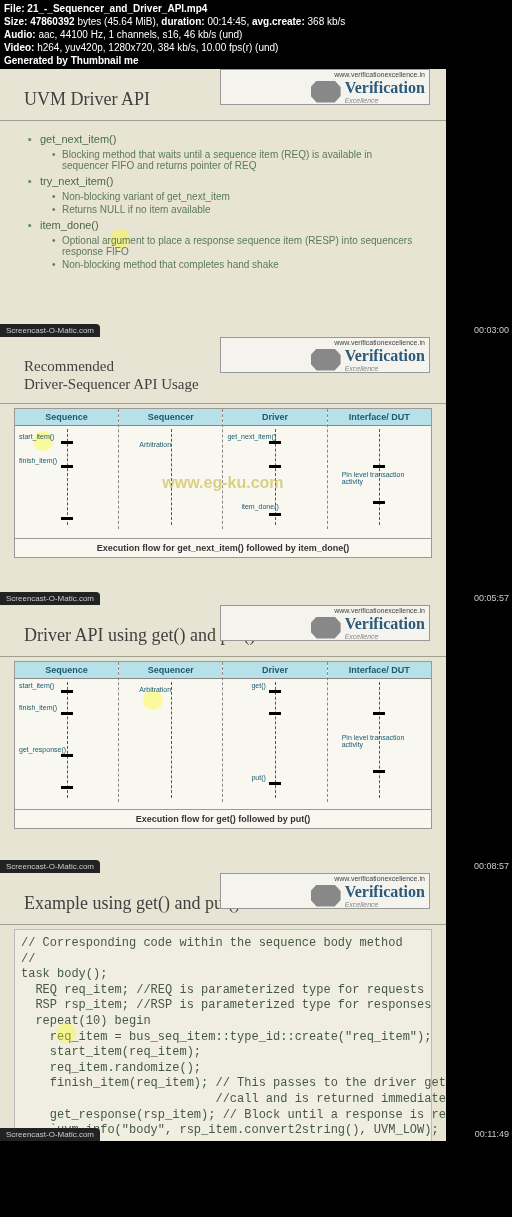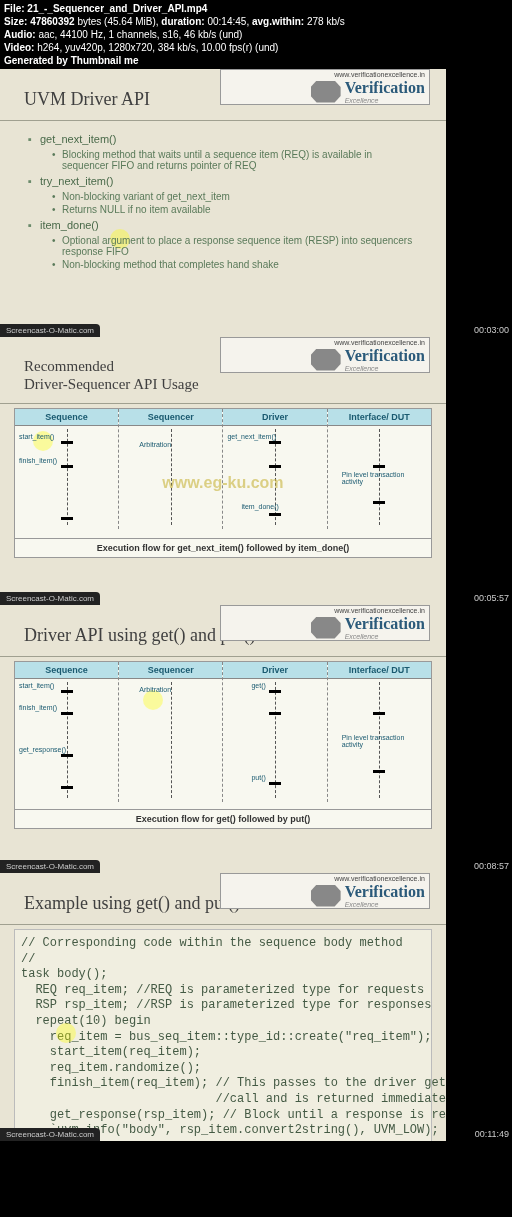--- a/index.html
+++ b/index.html
@@ -224,22 +224,22 @@
     <span class="label">File:</span>
     <span class="label">21_-_Sequencer_and_Driver_API.mp4</span>
   </div>
   <div>
     <span class="label">Size:</span>
     <span class="label">47860392</span>
     <span class="val">bytes</span>
     <span class="val">(45.64 MiB),</span>
     <span class="label">duration:</span>
     <span class="val">00:14:45,</span>
-    <span class="label">avg.within:</span>
-    <span class="val">278 kb/s</span>
+    <span class="label">avg.create:</span>
+    <span class="val">368 kb/s</span>
   </div>
   <div>
     <span class="label">Audio:</span>
     <span class="val">aac, 44100 Hz, 1 channels, s16, 46 kb/s (und)</span>
   </div>
   <div>
     <span class="label">Video:</span>
     <span class="val">h264, yuv420p, 1280x720, 384 kb/s, 10.00 fps(r) (und)</span>
   </div>
   <div class="label">Generated by Thumbnail me</div>

